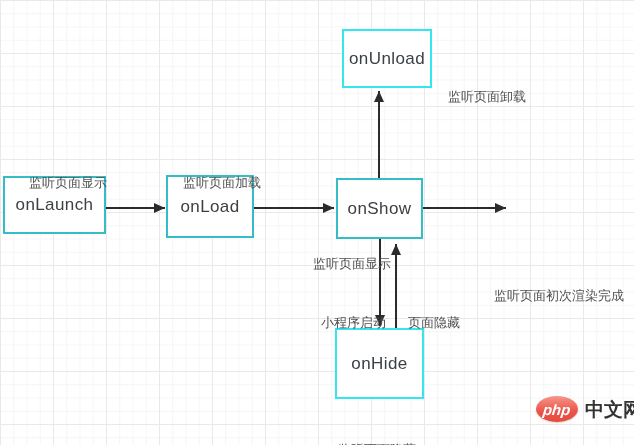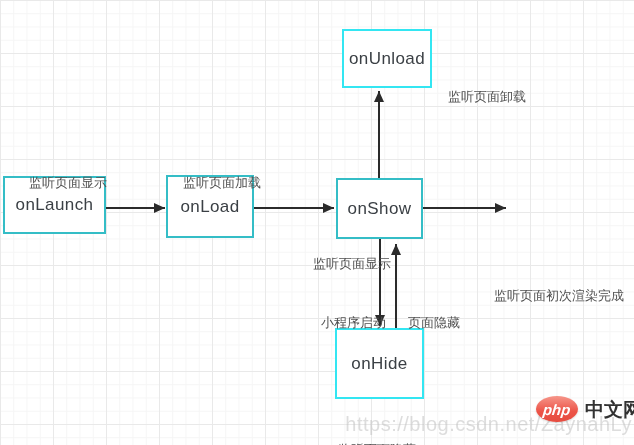--- a/index.html
+++ b/index.html
@@ -48,21 +48,20 @@
   .logo-brand{
     margin-left:7px;font-size:19px;font-weight:bold;color:#323232;
     white-space:nowrap;line-height:1;
   }
 </style>
 </head>
 <body>
 
 <div class="canvas">
 
-  <div class="watermark">https://blog.csdn.net/ZaynahLy</div>
 
   <svg class="arrows" width="634" height="445" viewBox="0 0 634 445" aria-hidden="true">
     <defs>
       <marker id="ah" markerUnits="userSpaceOnUse" markerWidth="12" markerHeight="10" refX="11" refY="5" orient="auto">
         <path d="M0,0 L11,5 L0,10 Z" fill="#2b2b2b"></path>
       </marker>
     </defs>
     <line x1="106" y1="208" x2="165" y2="208" stroke="#2b2b2b" stroke-width="2" marker-end="url(#ah)"></line>
     <line x1="254" y1="208" x2="334" y2="208" stroke="#2b2b2b" stroke-width="2" marker-end="url(#ah)"></line>
     <line x1="423" y1="208" x2="506" y2="208" stroke="#2b2b2b" stroke-width="2" marker-end="url(#ah)"></line>

